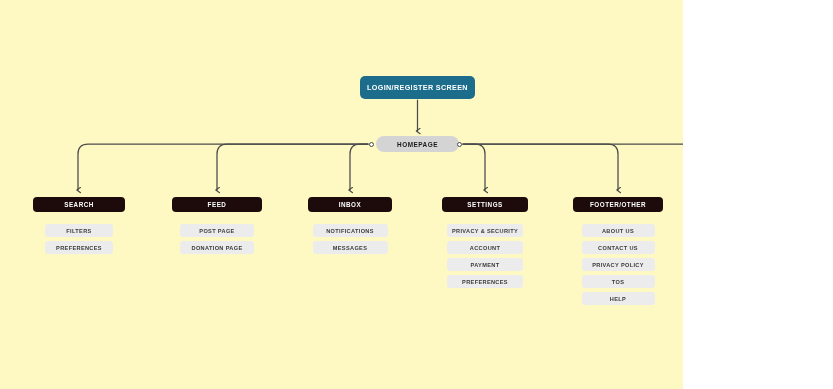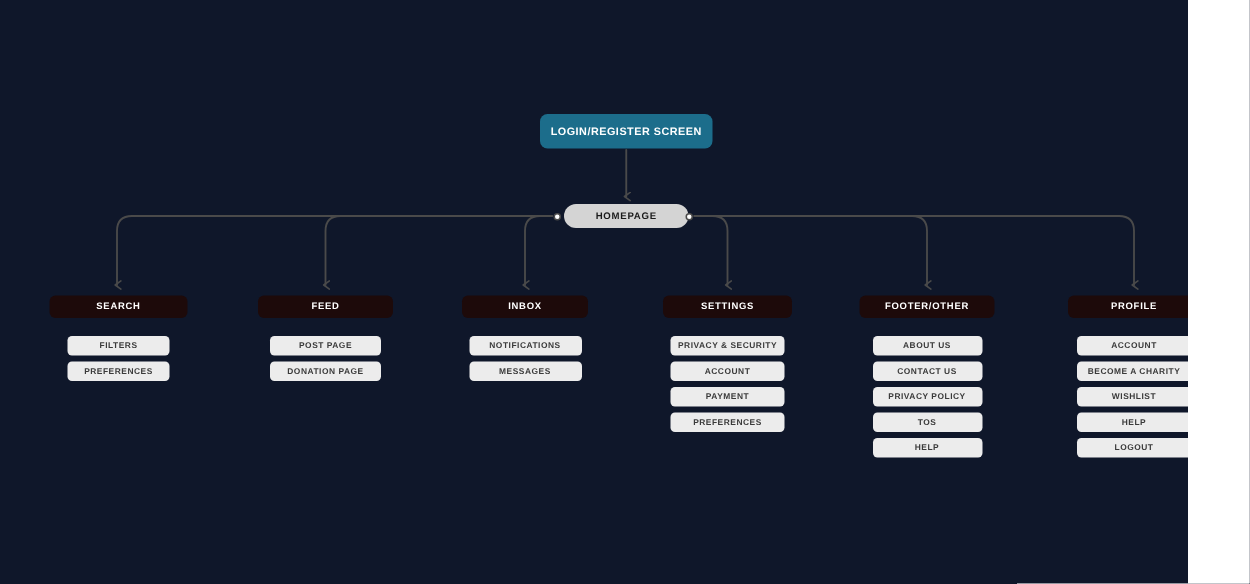--- a/index.html
+++ b/index.html
@@ -7,23 +7,23 @@
     margin: 0;
     padding: 0;
     background: #ffffff;
   }
   body {
     font-family: "Liberation Sans", sans-serif;
     -webkit-font-smoothing: antialiased;
   }
   #canvas {
     position: relative;
-    width: 792px;
+    width: 683px;
     height: 389px;
-    background: #0f172a;
+    background: #fef9c3;
     overflow: hidden;
   }
   #wires {
     position: absolute;
     left: 0;
     top: 0;
     width: 833px;
     height: 389px;
     pointer-events: none;
   }

